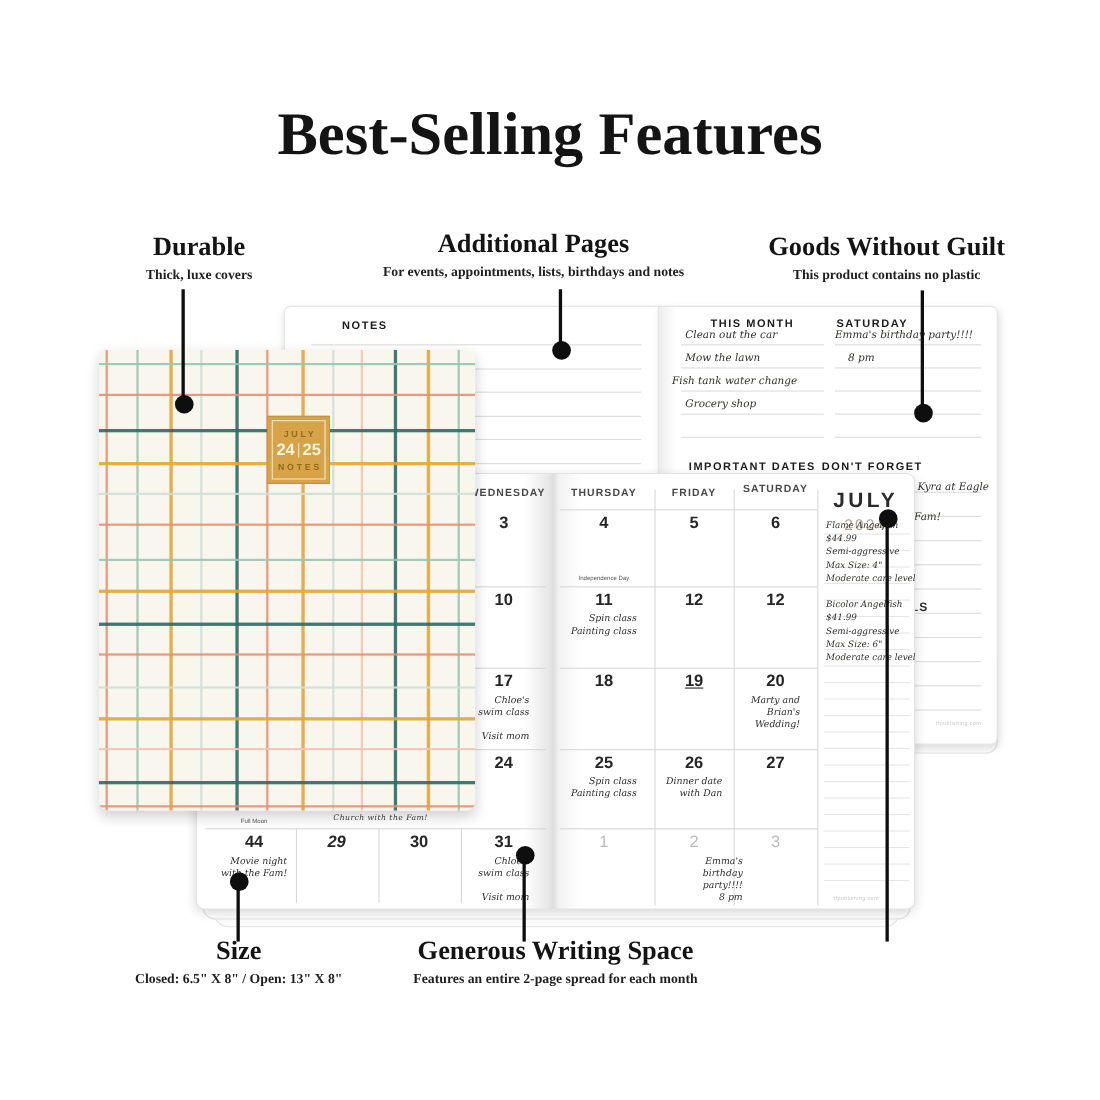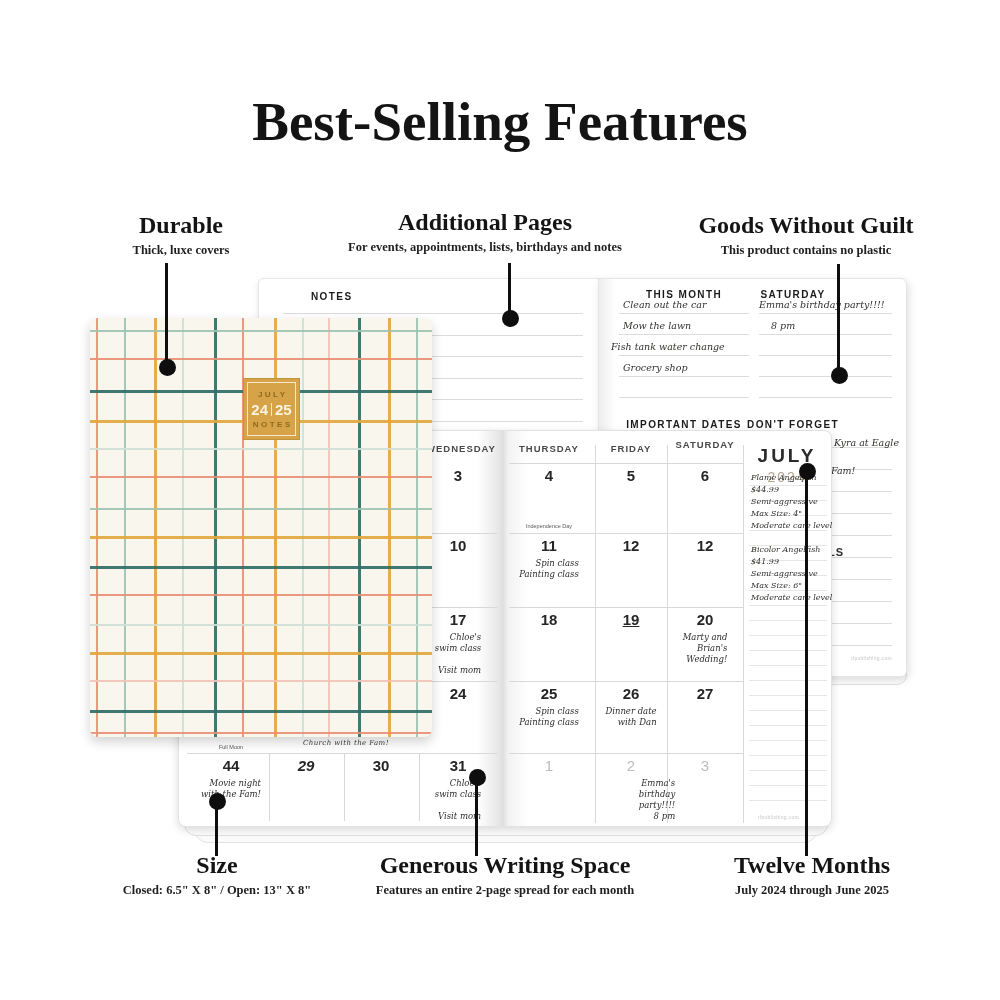--- a/index.html
+++ b/index.html
@@ -71,24 +71,20 @@
   </div>
 
   <div class="callout" style="left:217px;top:852px">
     <div class="co-h">Size</div>
     <div class="co-s">Closed: 6.5" X 8" / Open: 13" X 8"</div>
   </div>
   <div class="callout" style="left:505px;top:852px">
     <div class="co-h">Generous Writing Space</div>
     <div class="co-s">Features an entire 2-page spread for each month</div>
   </div>
-  <div class="callout" style="left:812px;top:852px">
-    <div class="co-h">Twelve Months</div>
-    <div class="co-s">July 2024 through June 2025</div>
-  </div>
 
   <div class="page notes-page" id="notes-page" style="left:258px;top:278px;width:342px;height:164px">
     <div class="section-header" style="left:52px;top:12px;transform:none">NOTES</div>
   <div class="ruled" style="left: 24px; top: 34px; width: 300px; height: 1px;"></div>
       <div class="ruled" style="left: 24px; top: 55.5px; width: 300px; height: 1px;"></div>
       <div class="ruled" style="left: 24px; top: 77px; width: 300px; height: 1px;"></div>
       <div class="ruled" style="left: 24px; top: 98.5px; width: 300px; height: 1px;"></div>
       <div class="ruled" style="left: 24px; top: 120px; width: 300px; height: 1px;"></div>
       <div class="ruled" style="left: 24px; top: 141.5px; width: 300px; height: 1px;"></div>
     </div>

